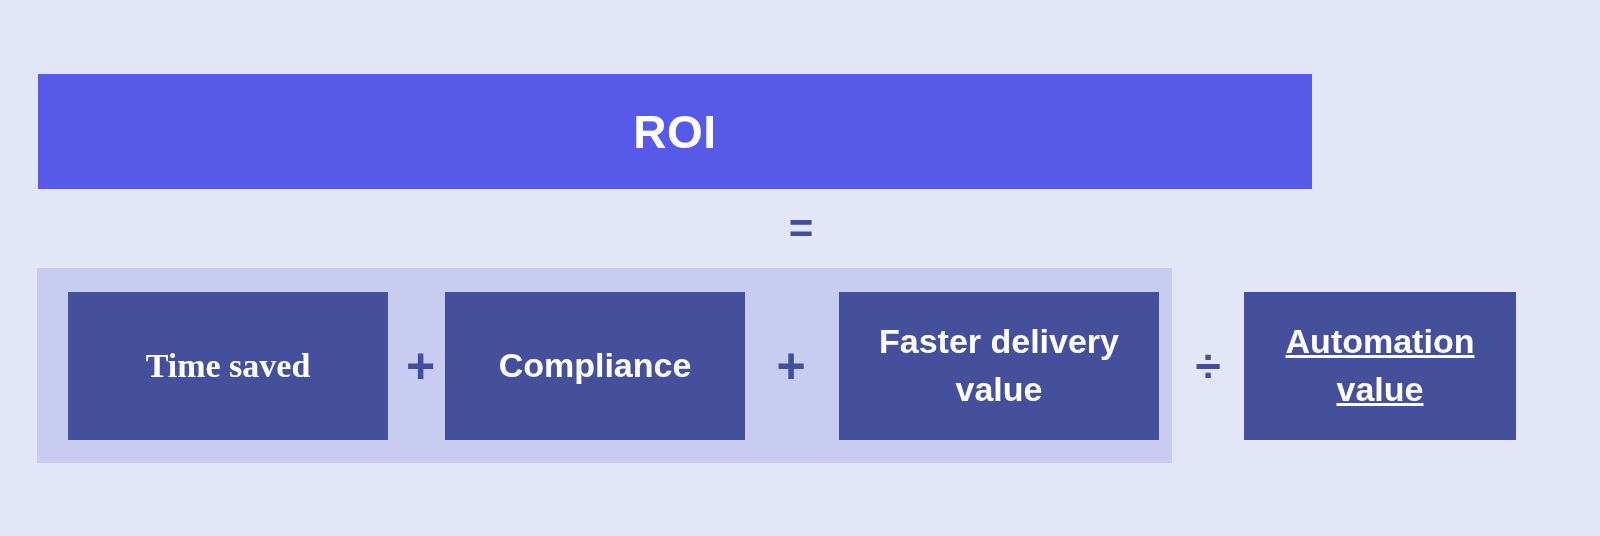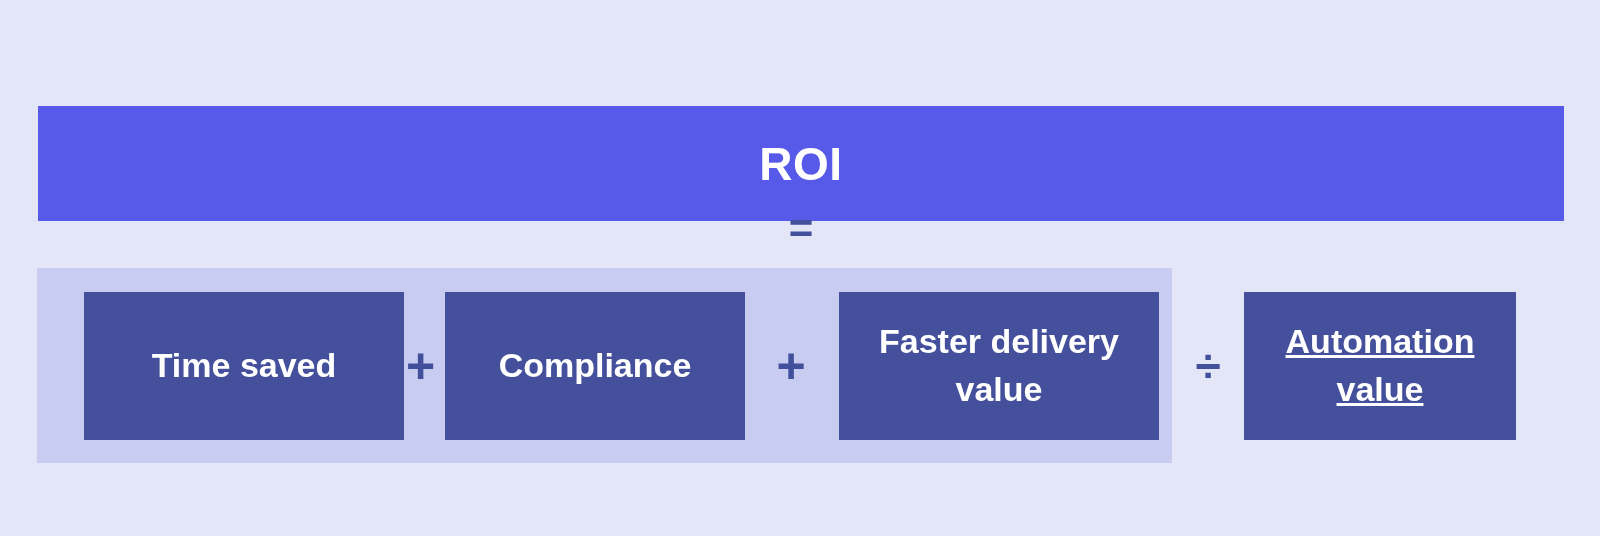--- a/index.html
+++ b/index.html
@@ -14,31 +14,30 @@
     position: relative;
     width: 1600px;
     height: 536px;
     background: #e3e6f6;
     overflow: hidden;
   }
   .banner {
     position: absolute;
     left: 38px;
     top: 74px;
-    width: 1526px;
+    width: 1274px;
     height: 115px;
     background: #575ae9;
     display: flex;
     align-items: center;
     justify-content: center;
     color: #ffffff;
     font-size: 46px;
     font-weight: 800;
     letter-spacing: 0.5px;
-    margin-top: 32px;
   }
   .equals-row {
     position: absolute;
     left: 38px;
     top: 189px;
     width: 1526px;
     height: 79px;
     display: flex;
     align-items: center;
     justify-content: center;
@@ -66,21 +65,21 @@
     color: #ffffff;
     display: flex;
     flex-direction: column;
     align-items: center;
     justify-content: center;
     text-align: center;
     font-size: 34px;
     font-weight: 700;
     line-height: 1.4;
   }
-  .box-1 { left: 84px;   width: 320px; }
+  .box-1 { left: 68px;   width: 320px; font-family: Liberation Serif, serif; }
   .box-2 { left: 445px;  width: 300px; }
   .box-3 { left: 839px;  width: 320px; }
   .box-4 { left: 1244px; width: 272px; text-decoration: underline; }
   .op-slot {
     position: absolute;
     top: 292px;
     height: 148px;
     display: flex;
     align-items: center;
     justify-content: center;

